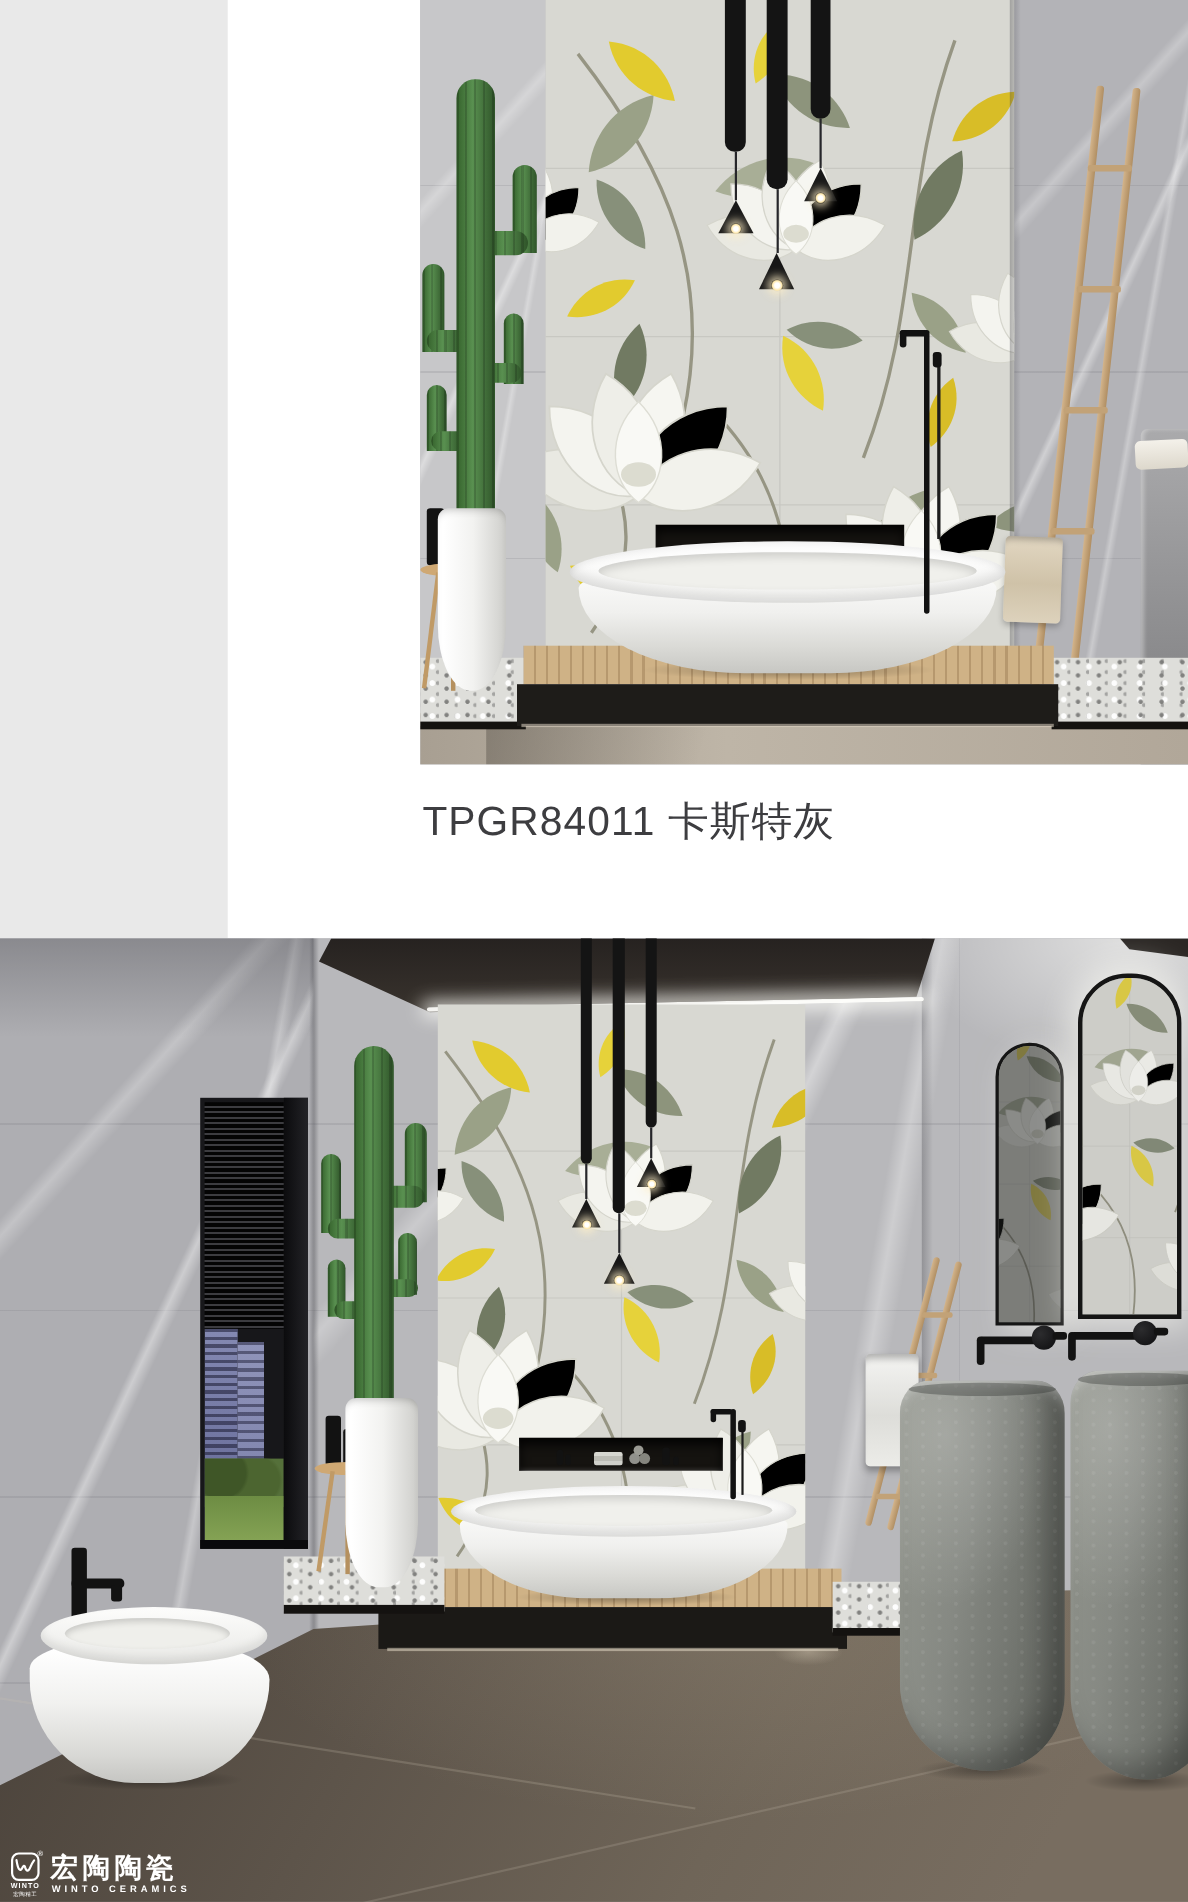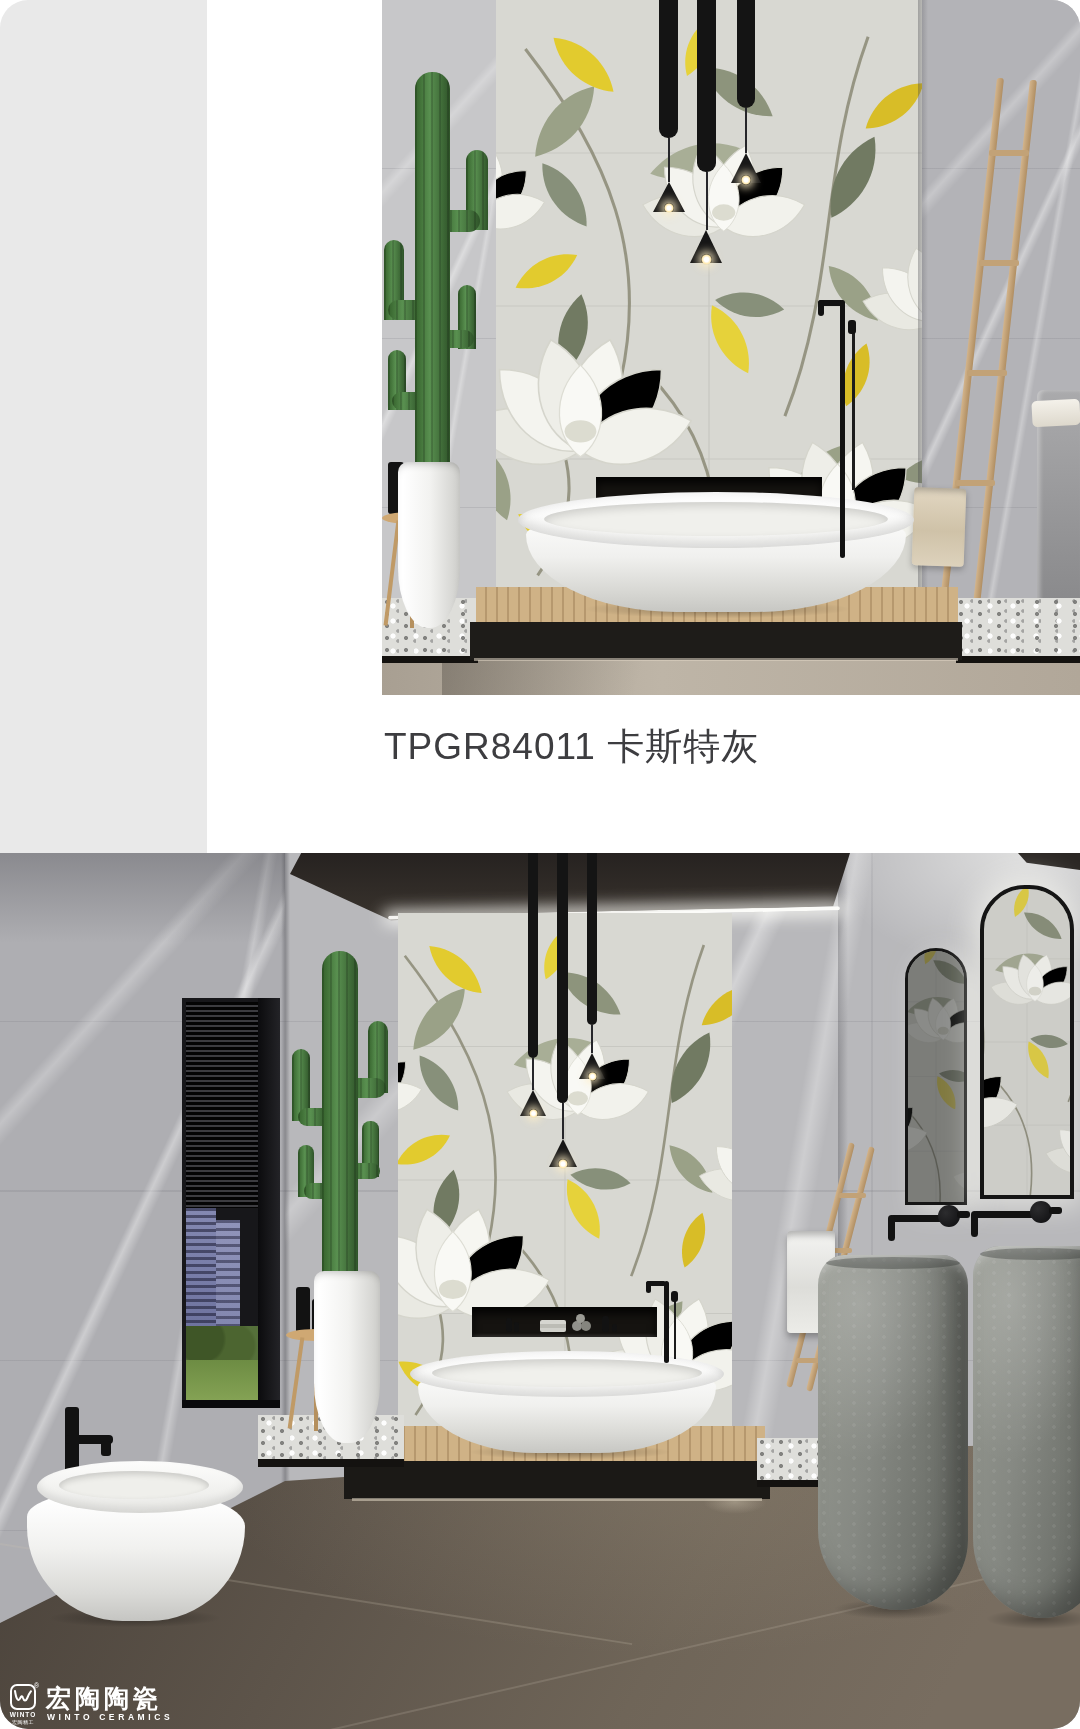--- a/index.html
+++ b/index.html
@@ -1,17 +1,17 @@
 <!DOCTYPE html>
 <html><head>
 <meta charset="utf-8">
 <style>
   html,body{margin:0;padding:0;background:#fff;}
   .canvas{position:relative;width:1080px;height:1729px;overflow:hidden;background:#ffffff;
-          font-family:"Liberation Sans","DejaVu Sans",sans-serif;border-radius:28px;}
+          font-family:"Liberation Sans","DejaVu Sans",sans-serif;}
   .scene{position:absolute;overflow:hidden;}
   .scene div{position:absolute;}
   .scene svg.fill{position:absolute;left:0;top:0;width:100%;height:100%;}
   
   .veins{background:
     linear-gradient(115deg,transparent 46%,rgba(255,255,255,.38) 47.2%,transparent 49%),
     linear-gradient(100deg,transparent 62%,rgba(255,255,255,.30) 63.5%,transparent 65.5%),
     linear-gradient(132deg,transparent 23%,rgba(255,255,255,.26) 24.5%,transparent 26.5%),
     repeating-linear-gradient(180deg,transparent 0 168px,rgba(110,110,118,.18) 168px 169.5px),
     repeating-linear-gradient(90deg,transparent 0 300px,rgba(110,110,118,.14) 300px 301.5px);}

